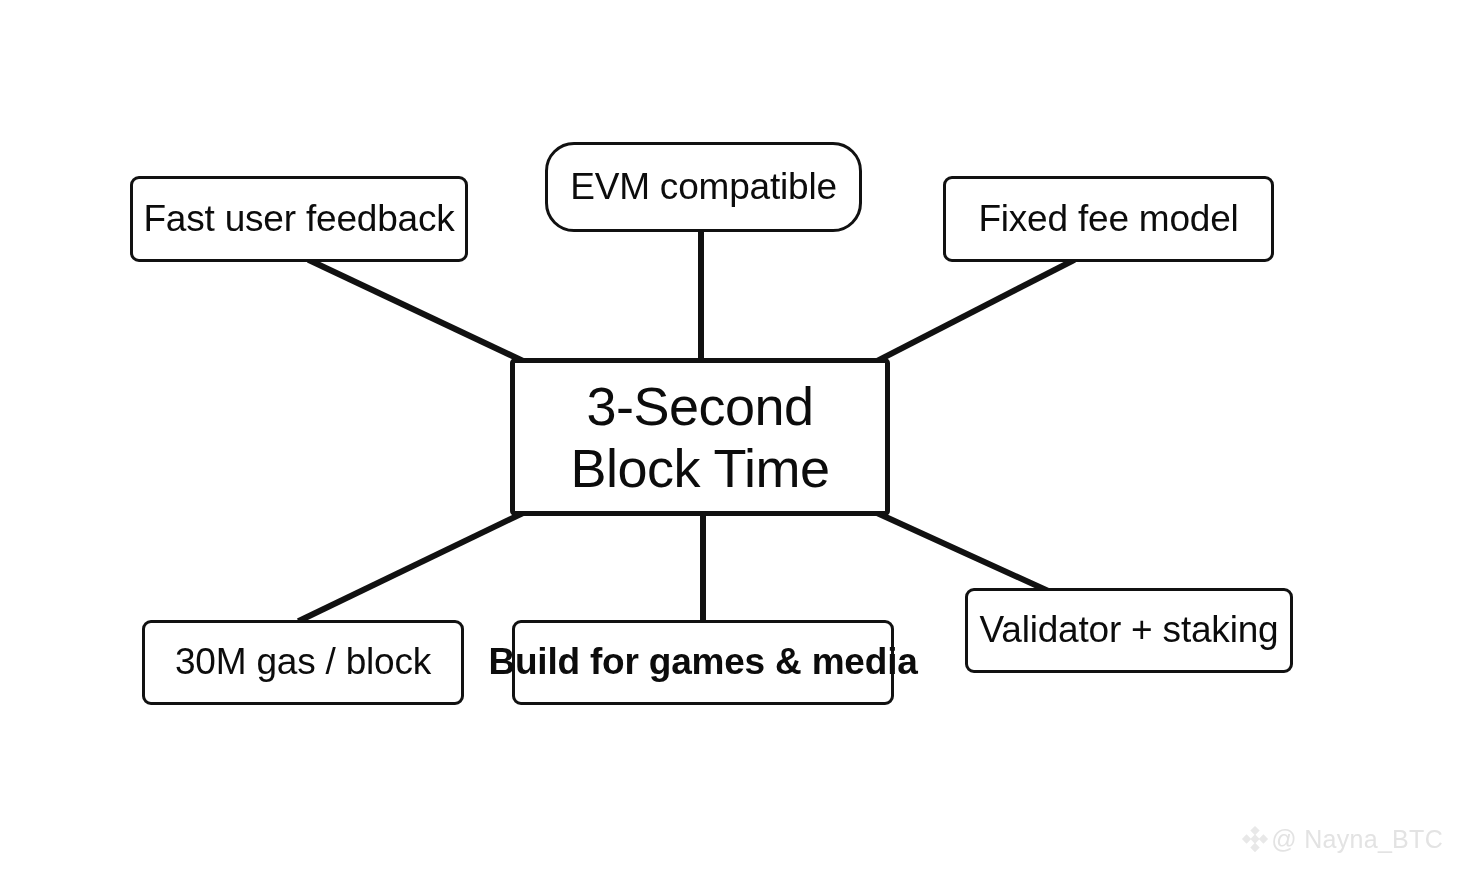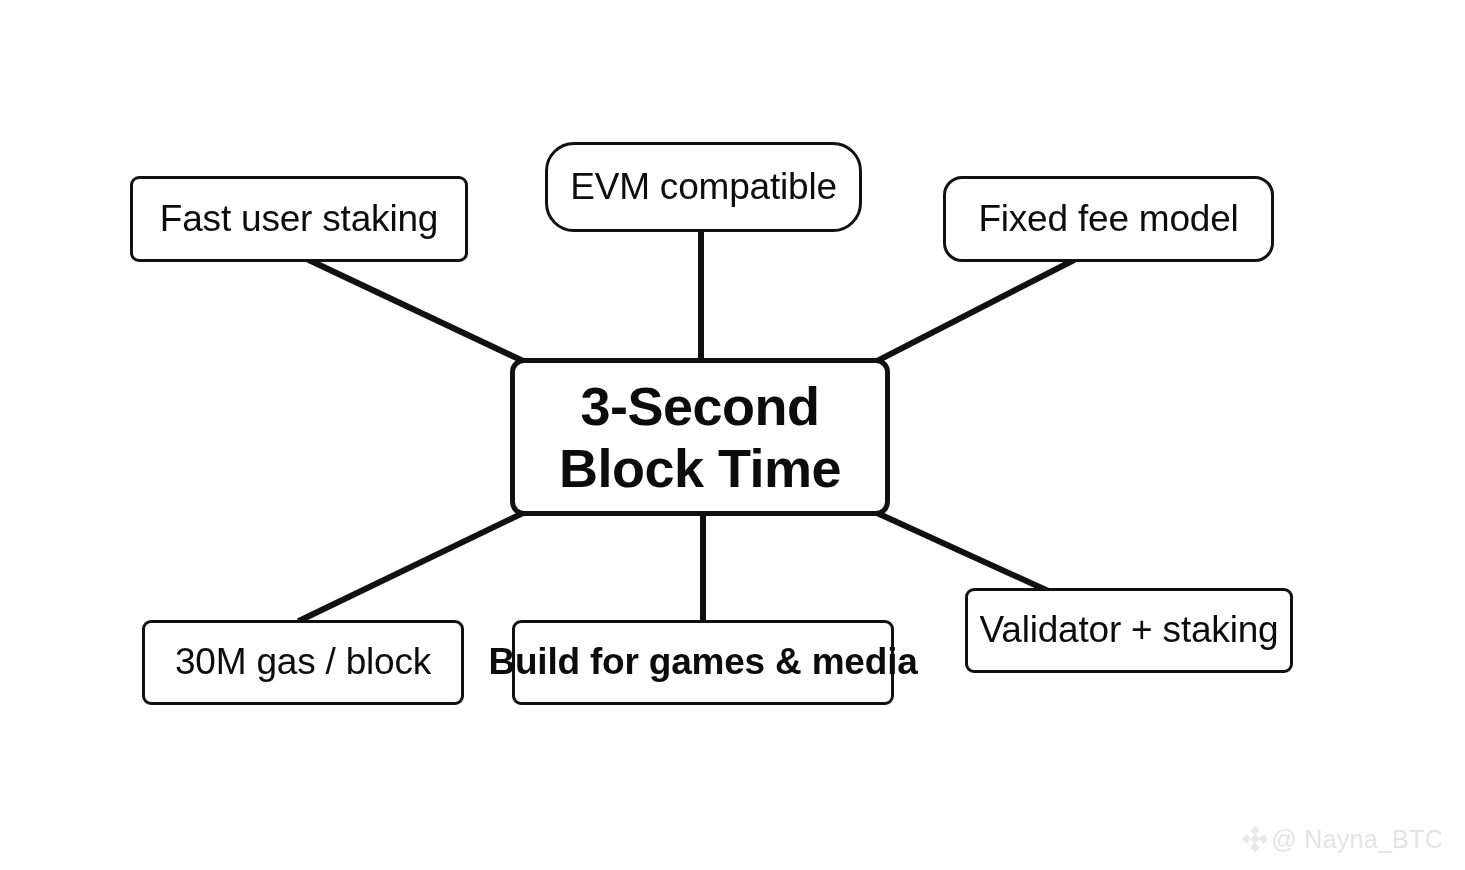--- a/index.html
+++ b/index.html
@@ -48,35 +48,35 @@
     display: block;
     white-space: nowrap;
     line-height: 1.15;
   }
   .node.branch {
     font-size: 37px;
     font-weight: 400;
   }
   .node.center {
     border-width: 5px;
-    border-radius: 14px;
+    border-radius: 5px;
     font-size: 54px;
-    font-weight: 700;
+    font-weight: 400;
     line-height: 1.18;
     flex-direction: column;
   }
   .node.center .node-label {
     white-space: pre-line;
     letter-spacing: -0.5px;
   }
 
   
   #node-fast-user-feedback { left: 130px;  top: 176px; width: 338px; height: 86px; }
   #node-evm-compatible     { left: 545px;  top: 142px; width: 317px; height: 90px; border-radius: 29px; }
-  #node-fixed-fee-model    { left: 943px;  top: 176px; width: 331px; height: 86px; border-radius: 19px; }
+  #node-fixed-fee-model    { left: 943px;  top: 176px; width: 331px; height: 86px; }
   #node-center             { left: 510px;  top: 358px; width: 380px; height: 158px; }
   #node-30m-gas-block      { left: 114px;  top: 620px; width: 322px; height: 85px; margin-left: 28px; }
   #node-games-media        { left: 512px;  top: 620px; width: 382px; height: 85px; font-weight: bold; }
   #node-validator-staking  { left: 965px;  top: 588px; width: 328px; height: 85px; }
 
   
   #watermark {
     position: absolute;
     right: 22px;
     bottom: 16px;
@@ -110,21 +110,21 @@
       <line x1="311" y1="261" x2="523" y2="361"></line>
       <line x1="701" y1="231" x2="701" y2="361"></line>
       <line x1="1072" y1="261" x2="877" y2="361"></line>
       <line x1="523" y1="513" x2="301" y2="620"></line>
       <line x1="703" y1="513" x2="703" y2="621"></line>
       <line x1="877" y1="513" x2="1112" y2="620"></line>
     </g>
   </svg>
 
   <div class="node branch" id="node-fast-user-feedback">
-    <span class="node-label">Fast user staking</span>
+    <span class="node-label">Fast user feedback</span>
   </div>
 
   <div class="node branch" id="node-evm-compatible">
     <span class="node-label">EVM compatible</span>
   </div>
 
   <div class="node branch" id="node-fixed-fee-model">
     <span class="node-label">Fixed fee model</span>
   </div>
 

